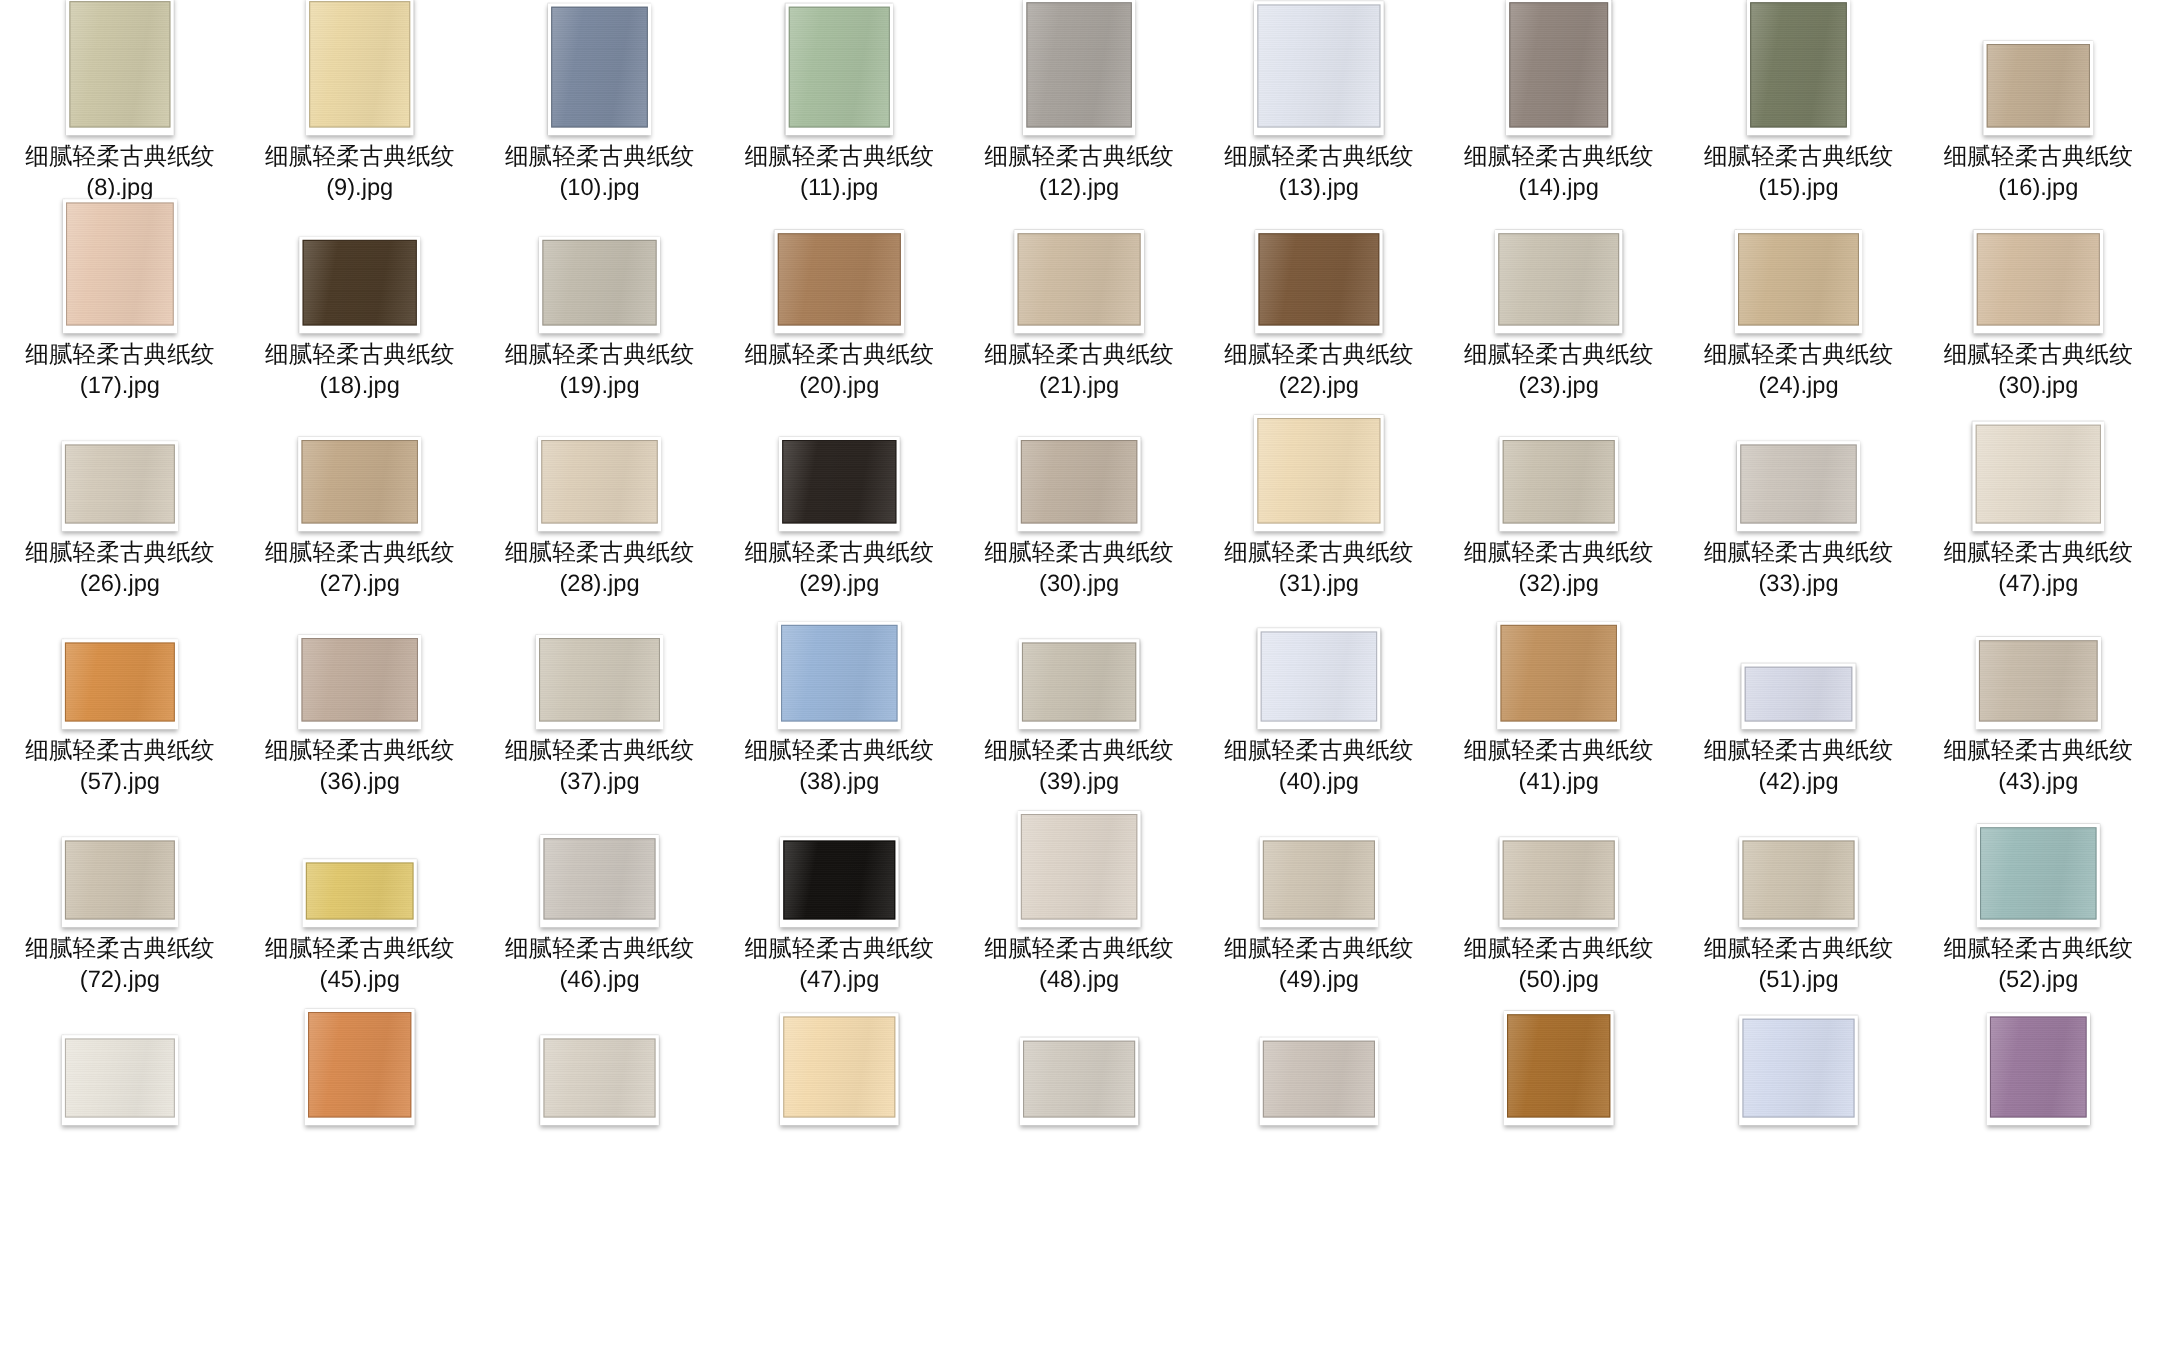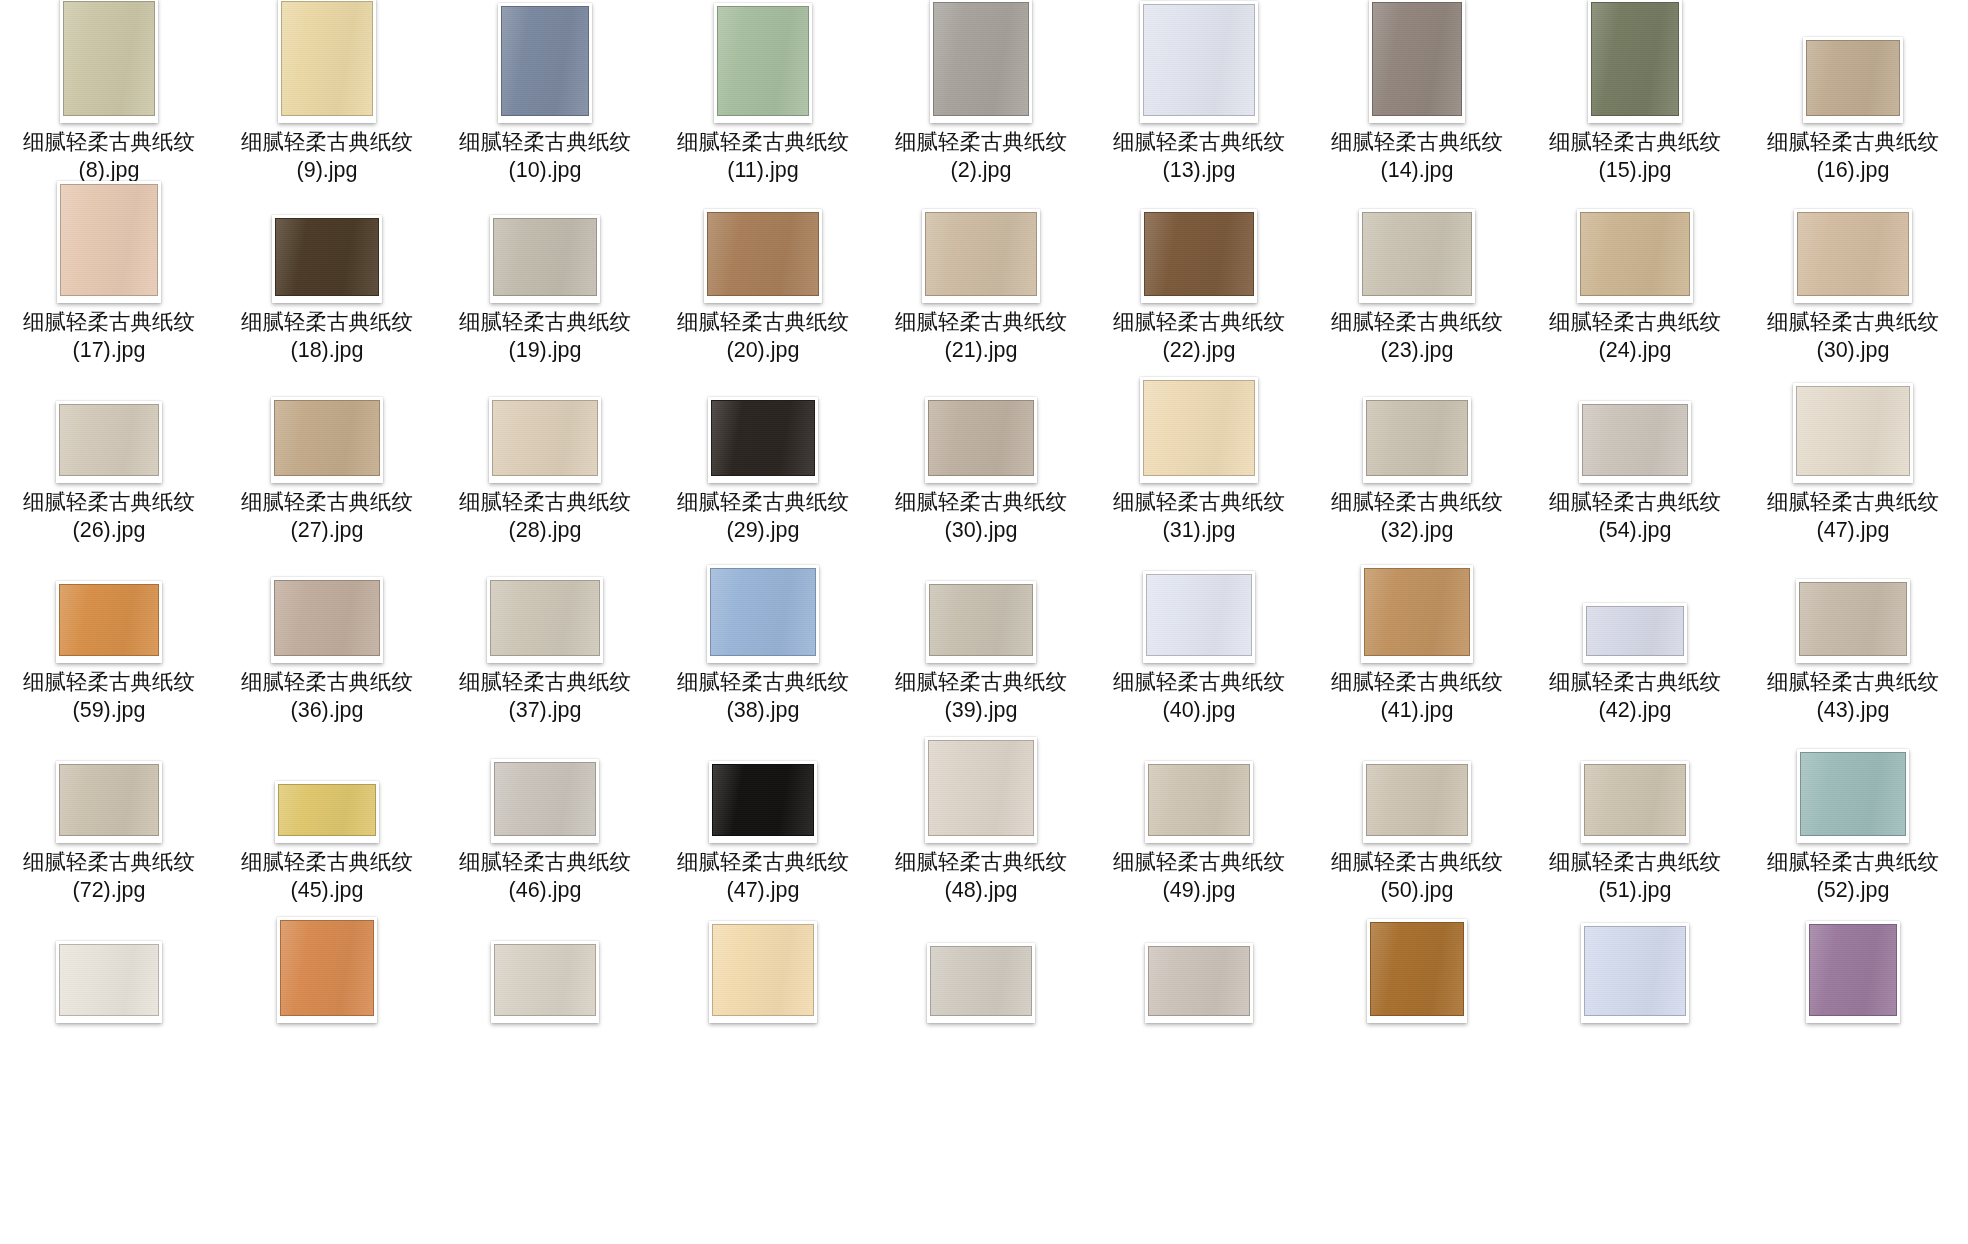--- a/index.html
+++ b/index.html
@@ -99,21 +99,21 @@
         </div>
       </div>
       <div class="label"><span>细腻轻柔古典纸纹</span><span class="ln2">(11).jpg</span></div>
     </div>
     <div class="cell" style="left: 872px; top: 5px;">
       <div class="thumb-area">
         <div class="thumb" style="width: 102px; height: 124px;">
           <div class="swatch" style="background: rgb(168, 163, 157);"></div>
         </div>
       </div>
-      <div class="label"><span>细腻轻柔古典纸纹</span><span class="ln2">(2).jpg</span></div>
+      <div class="label"><span>细腻轻柔古典纸纹</span><span class="ln2">(12).jpg</span></div>
     </div>
     <div class="cell" style="left: 1090px; top: 5px;">
       <div class="thumb-area">
         <div class="thumb" style="width: 118px; height: 122px;">
           <div class="swatch" style="background: rgb(226, 230, 240);"></div>
         </div>
       </div>
       <div class="label"><span>细腻轻柔古典纸纹</span><span class="ln2">(13).jpg</span></div>
     </div>
     <div class="cell" style="left: 1308px; top: 5px;">
@@ -267,37 +267,37 @@
         </div>
       </div>
       <div class="label"><span>细腻轻柔古典纸纹</span><span class="ln2">(32).jpg</span></div>
     </div>
     <div class="cell" style="left: 1526px; top: 365px;">
       <div class="thumb-area">
         <div class="thumb" style="width: 112px; height: 82px;">
           <div class="swatch" style="background: rgb(205, 198, 189);"></div>
         </div>
       </div>
-      <div class="label"><span>细腻轻柔古典纸纹</span><span class="ln2">(54).jpg</span></div>
+      <div class="label"><span>细腻轻柔古典纸纹</span><span class="ln2">(33).jpg</span></div>
     </div>
     <div class="cell" style="left: 1744px; top: 365px;">
       <div class="thumb-area">
         <div class="thumb" style="width: 120px; height: 100px;">
           <div class="swatch" style="background: rgb(229, 220, 205);"></div>
         </div>
       </div>
       <div class="label"><span>细腻轻柔古典纸纹</span><span class="ln2">(47).jpg</span></div>
     </div>
     <div class="cell" style="left: 0px; top: 545px;">
       <div class="thumb-area">
         <div class="thumb" style="width: 106px; height: 82px;">
           <div class="swatch" style="background: rgb(216, 144, 73);"></div>
         </div>
       </div>
-      <div class="label"><span>细腻轻柔古典纸纹</span><span class="ln2">(59).jpg</span></div>
+      <div class="label"><span>细腻轻柔古典纸纹</span><span class="ln2">(57).jpg</span></div>
     </div>
     <div class="cell" style="left: 218px; top: 545px;">
       <div class="thumb-area">
         <div class="thumb" style="width: 112px; height: 86px;">
           <div class="swatch" style="background: rgb(194, 174, 158);"></div>
         </div>
       </div>
       <div class="label"><span>细腻轻柔古典纸纹</span><span class="ln2">(36).jpg</span></div>
     </div>
     <div class="cell" style="left: 436px; top: 545px;">

